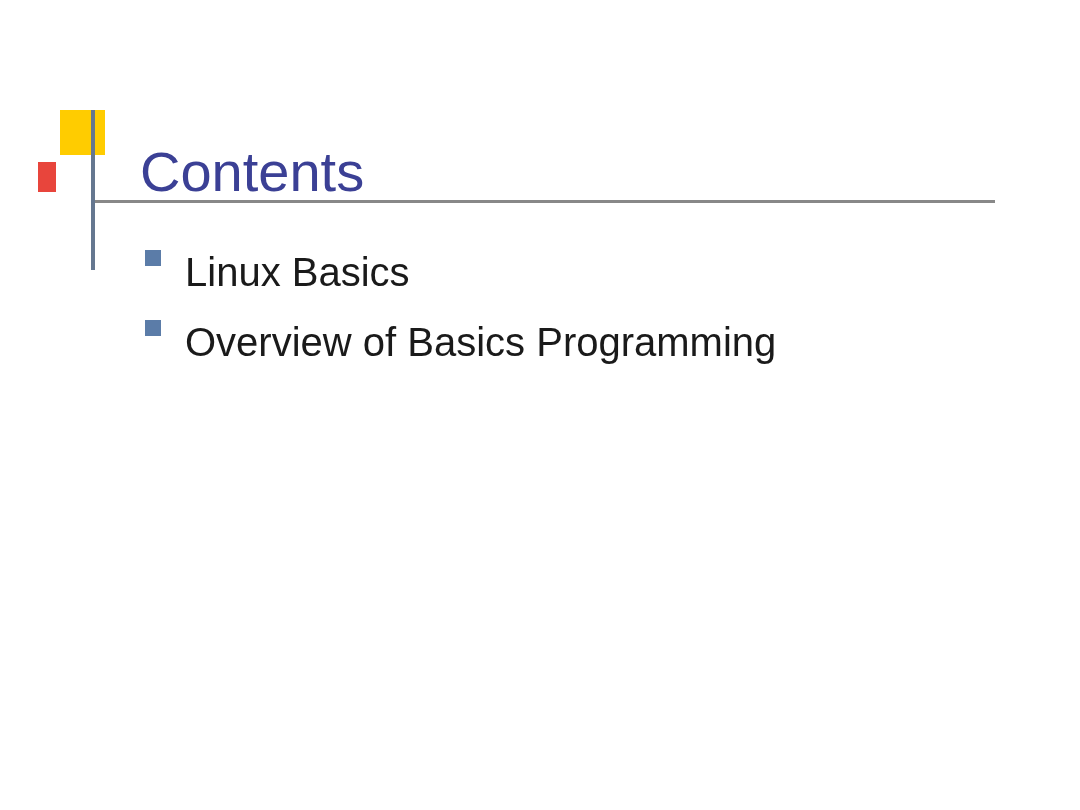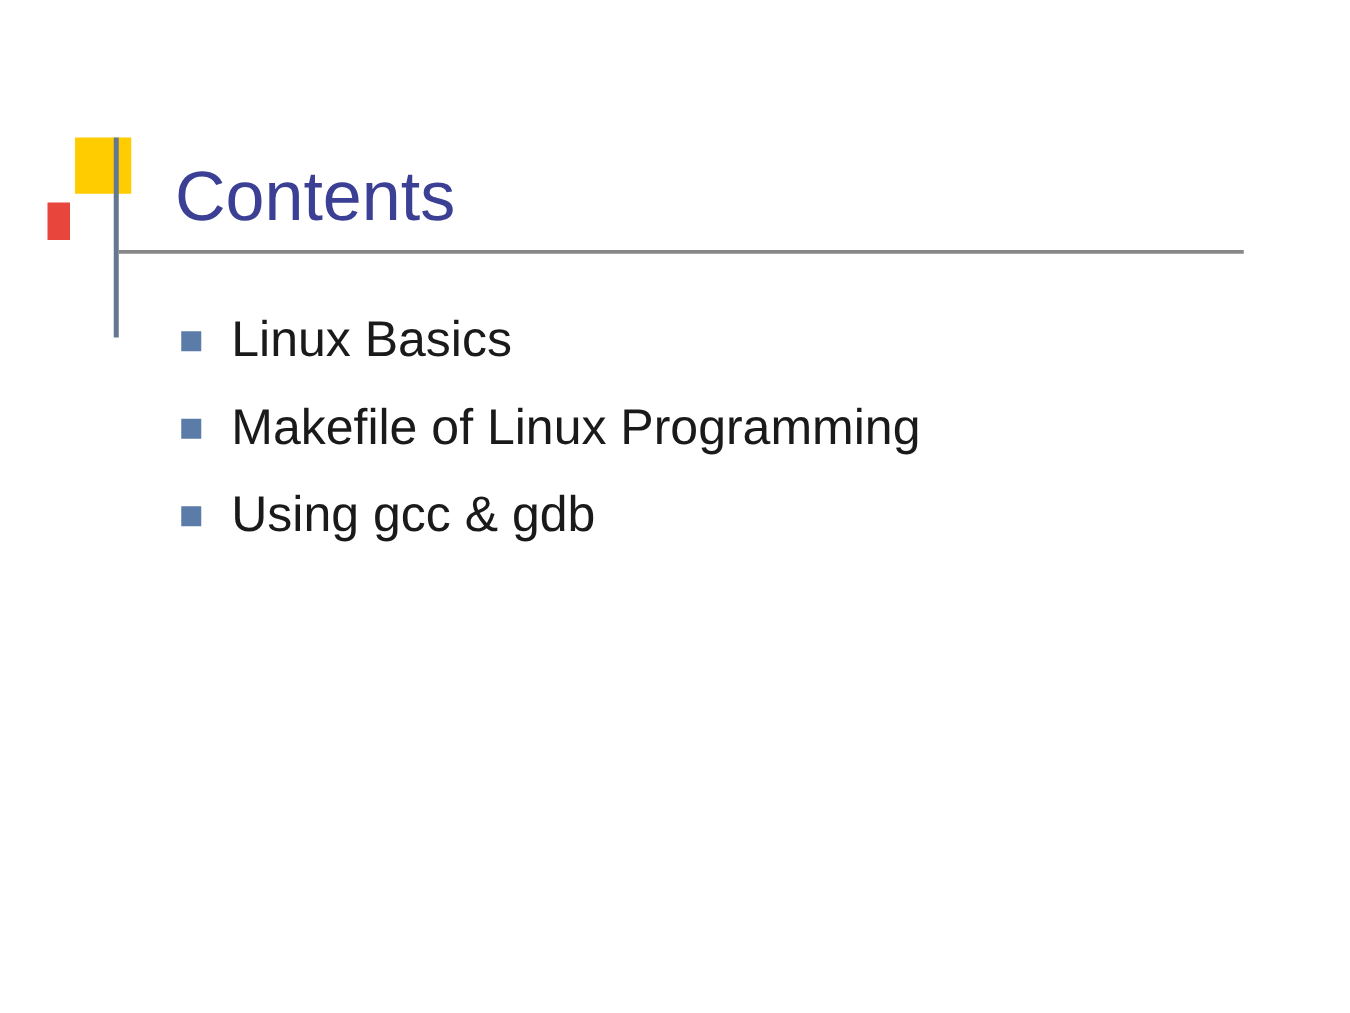--- a/index.html
+++ b/index.html
@@ -41,21 +41,21 @@
     .vertical-line {
       position: absolute;
       top: 0;
       left: 53px;
       width: 4px;
       height: 160px;
       background: #657790;
     }
     .title {
       position: absolute;
-      top: 124px;
+      top: 139px;
       left: 140px;
       font-size: 56px;
       color: #3B4095;
       font-weight: normal;
     }
     .horizontal-line {
       position: absolute;
       top: 200px;
       left: 95px;
       width: 900px;
@@ -63,21 +63,21 @@
       background: #888888;
     }
     .content-list {
       position: absolute;
       top: 250px;
       left: 145px;
       list-style: none;
     }
     .content-list li {
       display: flex;
-      align-items: center;
+      align-items: flex-start;
       margin-bottom: 25px;
       font-size: 40px;
       color: #1a1a1a;
     }
     .bullet {
       display: inline-block;
       width: 16px;
       height: 16px;
       background: #5B7CA8;
       margin-right: 24px;
@@ -97,19 +97,15 @@
 
 <div class="horizontal-line"></div>
 
 <ul class="content-list">
   <li>
     <span class="bullet"></span>
     <span>Linux Basics</span>
   </li>
   <li>
     <span class="bullet"></span>
-    <span>Makefile of Linux Programming</span>
-  </li>
-  <li>
-    <span class="bullet"></span>
-    <span>Using gcc &amp; gdb</span>
+    <span>Overview of Basics Programming</span>
   </li>
 </ul>
 
 </body></html>

